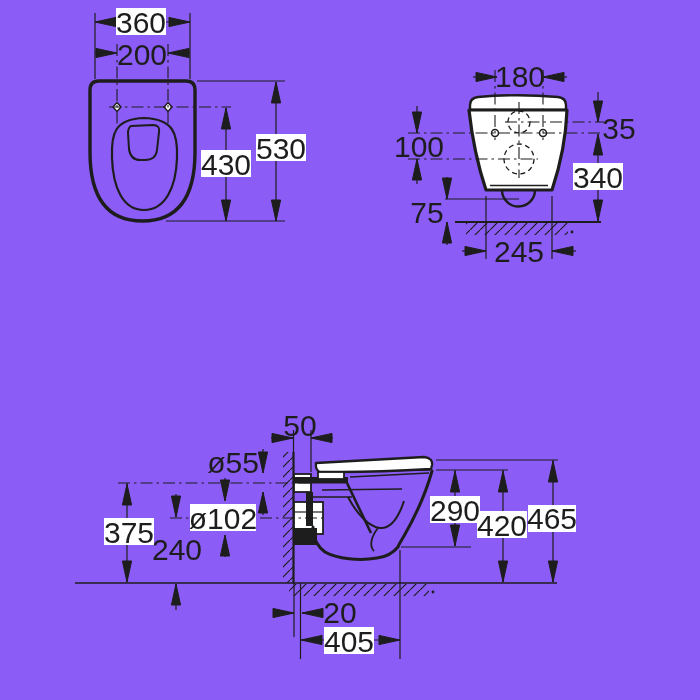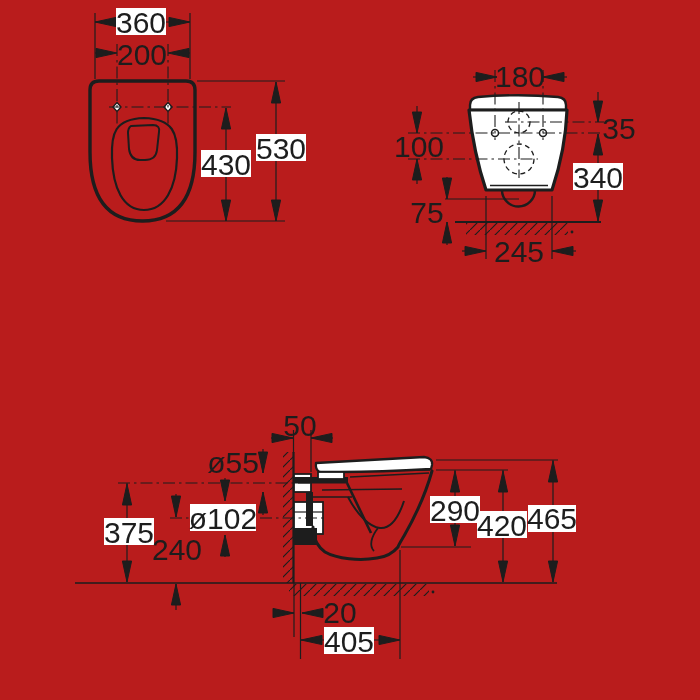--- a/index.html
+++ b/index.html
@@ -1,16 +1,16 @@
 <!DOCTYPE html>
 <html><head>
 <meta charset="utf-8">
 <style>
   html,body{margin:0;padding:0;background:#ffffff;}
-  .stage{width:700px;height:700px;position:relative;background:#b91c1c;overflow:hidden;}
+  .stage{width:700px;height:700px;position:relative;background:#8b5cf6;overflow:hidden;}
   svg{display:block;}
   text{font-family:"Liberation Sans","DejaVu Sans",sans-serif;font-size:30px;fill:#1d1d1d;}
 </style>
 </head>
 <body>
 
 <div class="stage">
 <svg width="700" height="700" viewBox="0 0 700 700">
   <defs>
     <path id="ah" d="M 0 0 L -21 4.6 L -21 -4.6 Z" fill="#1d1d1d"></path>

